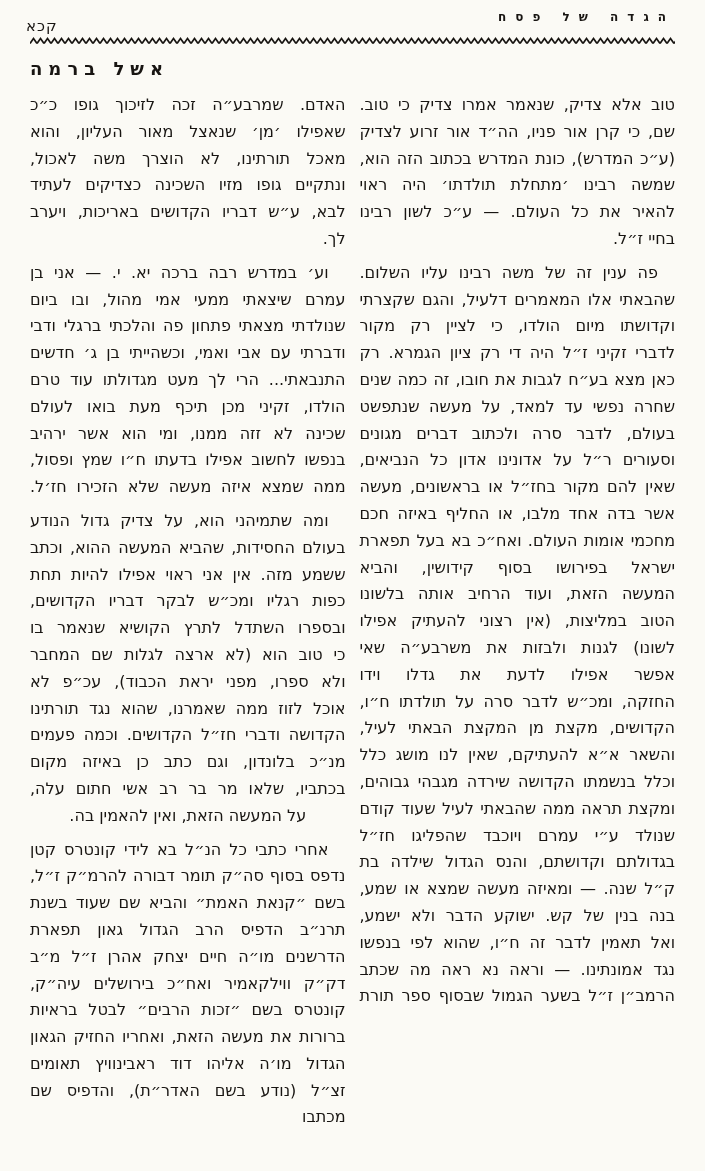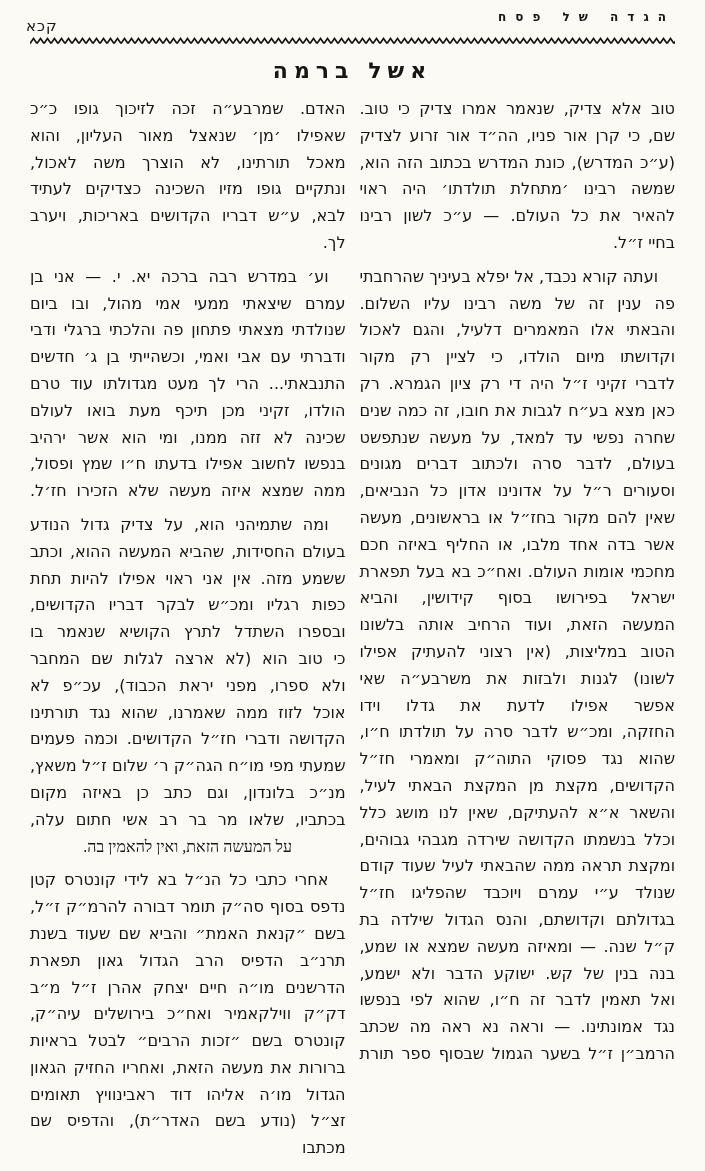--- a/index.html
+++ b/index.html
@@ -32,22 +32,22 @@
     left:26px;top:17px;
     font-size:15px;
     letter-spacing:1px;
   }
   .zigzag{
     margin-top:7px;
     height:10px;
     width:100%;
   }
   .section-title{
-    text-align:center;
-    font-size:22px;
+    text-align:left;
+    font-size:18px;
     font-weight:bold;
     letter-spacing:6px;
     margin:17px 0 0 0;
   }
   .columns{
     display:flex;
     gap:14px;
     margin-top:13px;
   }
   .column{
@@ -58,21 +58,21 @@
   .para:last-child{margin-bottom:0;}
   .para.indent .line:first-child{text-indent:17px;}
   .line{
     font-size:16px;
     line-height:26.8px;
     text-align:justify;
     text-align-last:justify;
     white-space:normal;
   }
   .line.last-right{text-align-last:right;}
-  .line.last-center{text-align:right;text-align-last:center;font-family:Liberation Serif, serif;}
+  .line.last-center{text-align:right;text-align-last:center;}
   .line.last-justify{text-align-last:justify;}
 </style>
 </head>
 <body>
 
 <div class="page">
   <div class="pagenum">קכא</div>
   <div class="book-title">הגדה של פסח</div>
 
   <div class="zigzag">
@@ -92,39 +92,37 @@
     <section class="column">
         <div class="para">
           <div class="line">טוב אלא צדיק, שנאמר אמרו צדיק כי טוב.</div>
           <div class="line">שם, כי קרן אור פניו, הה״ד אור זרוע לצדיק</div>
           <div class="line">(ע״כ המדרש), כונת המדרש בכתוב הזה הוא,</div>
           <div class="line">שמשה רבינו ׳מתחלת תולדתו׳ היה ראוי</div>
           <div class="line">להאיר את כל העולם. — ע״כ לשון רבינו</div>
           <div class="line last-right">בחיי ז״ל.</div>
         </div>
         <div class="para indent">
-          <div class="line">ועתה קורא נכבד, אל יפלא בעיניך שהרחבתי</div>
           <div class="line">פה ענין זה של משה רבינו עליו השלום.</div>
-          <div class="line">והבאתי אלו המאמרים דלעיל, והגם לאכול</div>
+          <div class="line">שהבאתי אלו המאמרים דלעיל, והגם שקצרתי</div>
           <div class="line">וקדושתו מיום הולדו, כי לציין רק מקור</div>
           <div class="line">לדברי זקיני ז״ל היה די רק ציון הגמרא. רק</div>
           <div class="line">כאן מצא בע״ח לגבות את חובו, זה כמה שנים</div>
           <div class="line">שחרה נפשי עד למאד, על מעשה שנתפשט</div>
           <div class="line">בעולם, לדבר סרה ולכתוב דברים מגונים</div>
           <div class="line">וסעורים ר״ל על אדונינו אדון כל הנביאים,</div>
           <div class="line">שאין להם מקור בחז״ל או בראשונים, מעשה</div>
           <div class="line">אשר בדה אחד מלבו, או החליף באיזה חכם</div>
           <div class="line">מחכמי אומות העולם. ואח״כ בא בעל תפארת</div>
           <div class="line">ישראל בפירושו בסוף קידושין, והביא</div>
           <div class="line">המעשה הזאת, ועוד הרחיב אותה בלשונו</div>
           <div class="line">הטוב במליצות, (אין רצוני להעתיק אפילו</div>
           <div class="line">לשונו) לגנות ולבזות את משרבע״ה שאי</div>
           <div class="line">אפשר אפילו לדעת את גדלו וידו</div>
           <div class="line">החזקה, ומכ״ש לדבר סרה על תולדתו ח״ו,</div>
-          <div class="line">שהוא נגד פסוקי התוה״ק ומאמרי חז״ל</div>
           <div class="line">הקדושים, מקצת מן המקצת הבאתי לעיל,</div>
           <div class="line">והשאר א״א להעתיקם, שאין לנו מושג כלל</div>
           <div class="line">וכלל בנשמתו הקדושה שירדה מגבהי גבוהים,</div>
           <div class="line">ומקצת תראה ממה שהבאתי לעיל שעוד קודם</div>
           <div class="line">שנולד ע״י עמרם ויוכבד שהפליגו חז״ל</div>
           <div class="line">בגדולתם וקדושתם, והנס הגדול שילדה בת</div>
           <div class="line">ק״ל שנה. — ומאיזה מעשה שמצא או שמע,</div>
           <div class="line">בנה בנין של קש. ישוקע הדבר ולא ישמע,</div>
           <div class="line">ואל תאמין לדבר זה ח״ו, שהוא לפי בנפשו</div>
           <div class="line">נגד אמונתינו. — וראה נא ראה מה שכתב</div>
@@ -154,21 +152,20 @@
         <div class="para indent">
           <div class="line">ומה שתמיהני הוא, על צדיק גדול הנודע</div>
           <div class="line">בעולם החסידות, שהביא המעשה ההוא, וכתב</div>
           <div class="line">ששמע מזה. אין אני ראוי אפילו להיות תחת</div>
           <div class="line">כפות רגליו ומכ״ש לבקר דבריו הקדושים,</div>
           <div class="line">ובספרו השתדל לתרץ הקושיא שנאמר בו</div>
           <div class="line">כי טוב הוא (לא ארצה לגלות שם המחבר</div>
           <div class="line">ולא ספרו, מפני יראת הכבוד), עכ״פ לא</div>
           <div class="line">אוכל לזוז ממה שאמרנו, שהוא נגד תורתינו</div>
           <div class="line">הקדושה ודברי חז״ל הקדושים. וכמה פעמים</div>
-          <div class="line">שמעתי מפי מו״ח הגה״ק ר׳ שלום ז״ל משאץ,</div>
           <div class="line">מנ״כ בלונדון, וגם כתב כן באיזה מקום</div>
           <div class="line">בכתביו, שלאו מר בר רב אשי חתום עלה,</div>
           <div class="line last-center">על המעשה הזאת, ואין להאמין בה.</div>
         </div>
         <div class="para indent">
           <div class="line">אחרי כתבי כל הנ״ל בא לידי קונטרס קטן</div>
           <div class="line">נדפס בסוף סה״ק תומר דבורה להרמ״ק ז״ל,</div>
           <div class="line">בשם ״קנאת האמת״ והביא שם שעוד בשנת</div>
           <div class="line">תרנ״ב הדפיס הרב הגדול גאון תפארת</div>
           <div class="line">הדרשנים מו״ה חיים יצחק אהרן ז״ל מ״ב</div>

